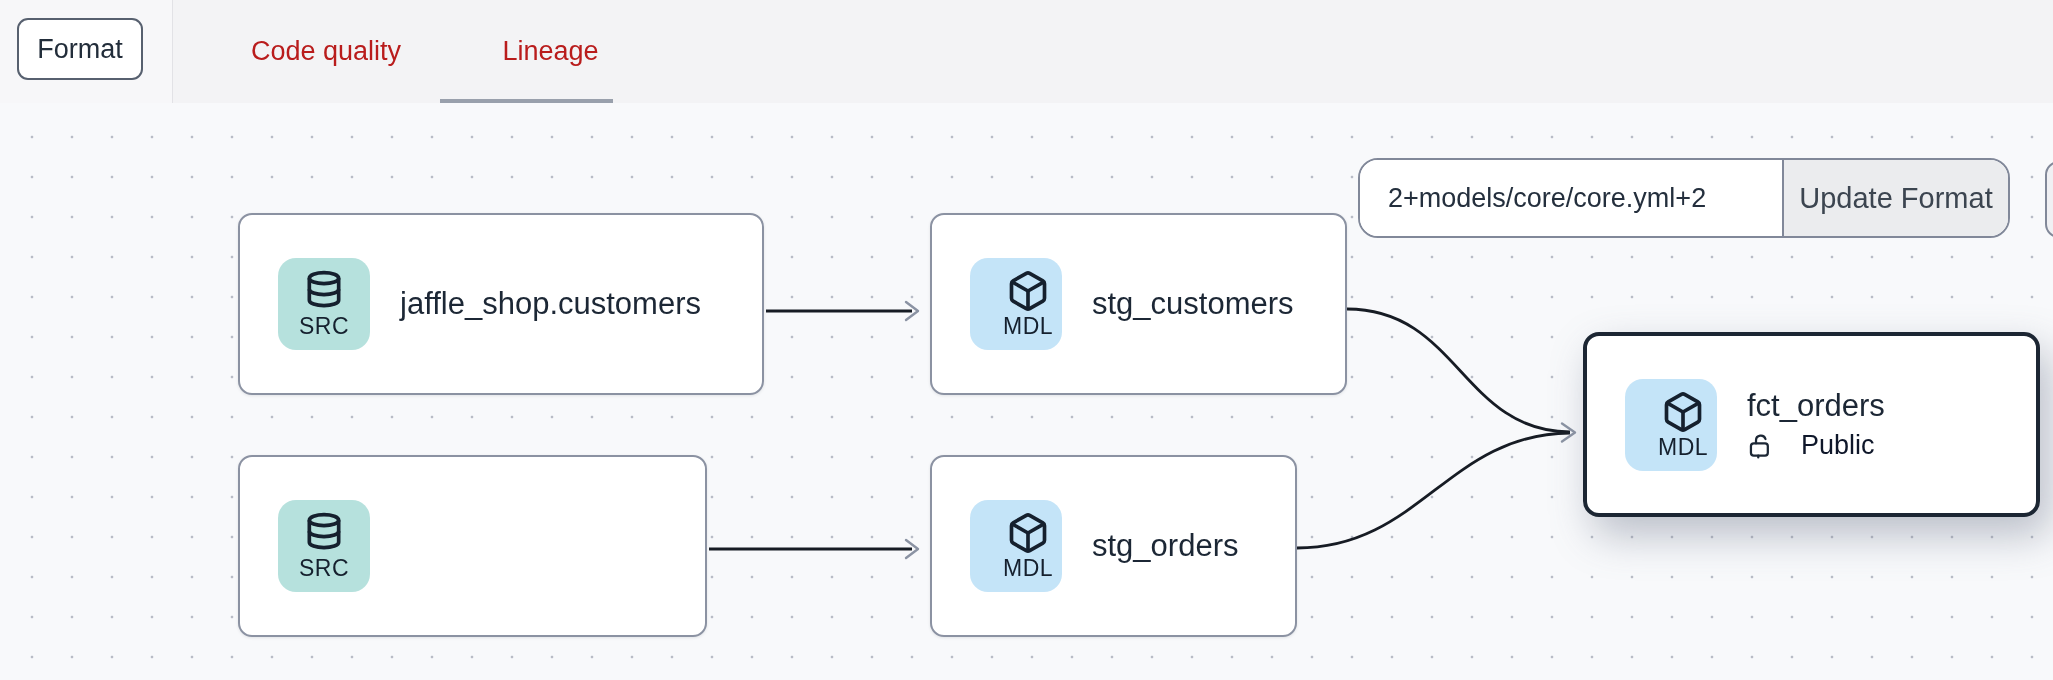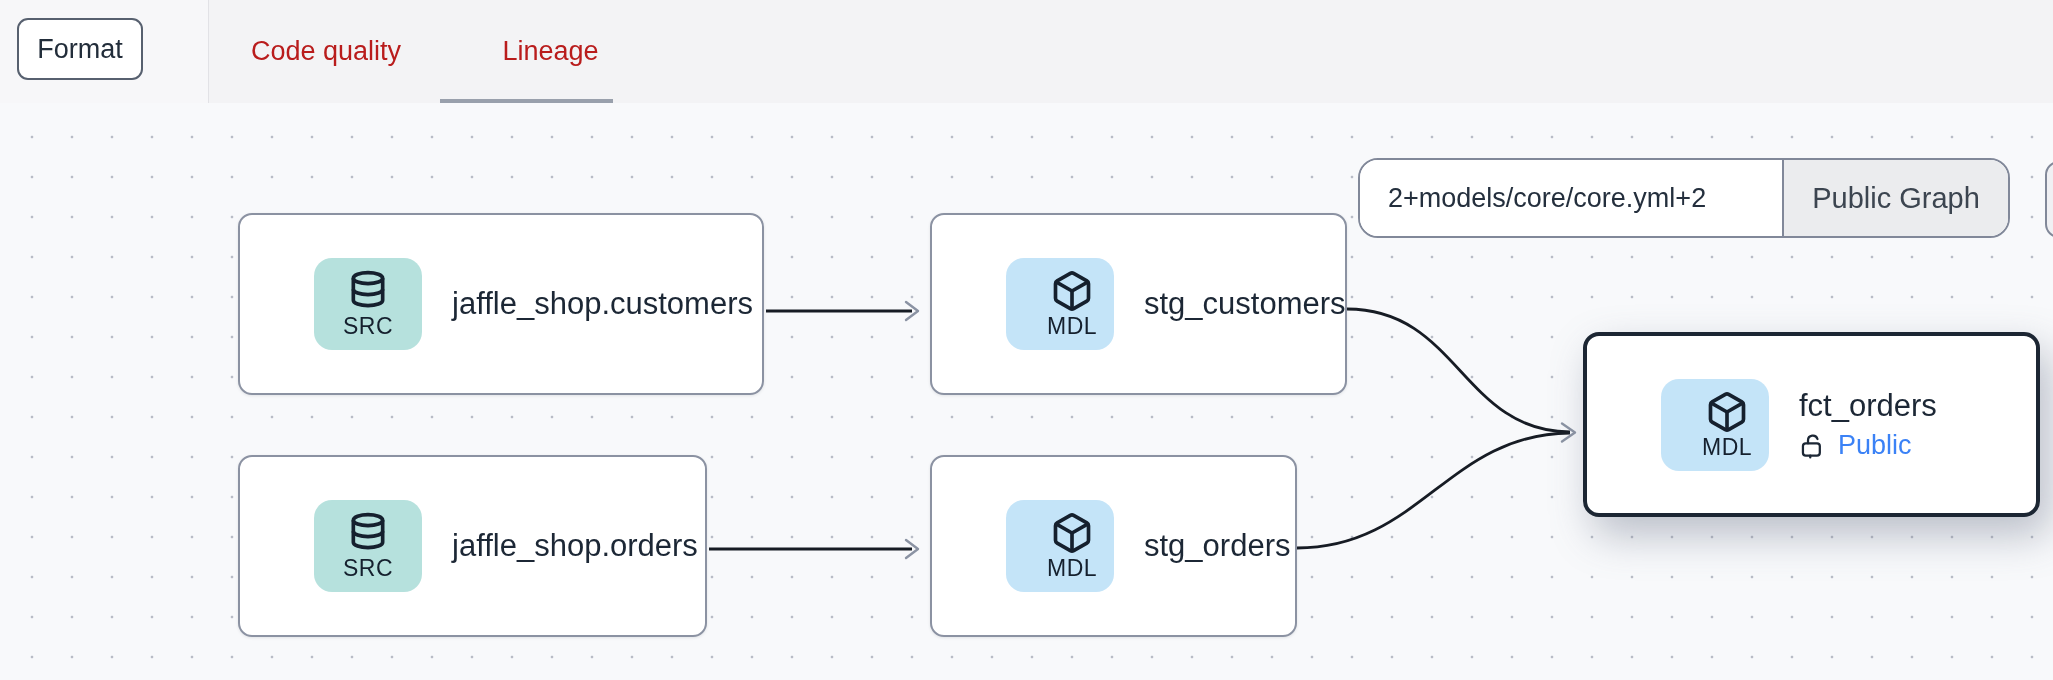--- a/index.html
+++ b/index.html
@@ -10,21 +10,21 @@
     position:relative;
     background:#f8f9fb;
   }
 
   
   .topbar {
     position:absolute; left:0; top:0; width:2053px; height:103px;
     background:#f3f3f5;
   }
   .topbar-left {
-    position:absolute; left:0; top:0; width:209px; height:103px;
+    position:absolute; left:0; top:0; width:173px; height:103px;
     background:#f7f7f9; border-right:1px solid #e2e2e6;
   }
   .format-btn {
     position:absolute; left:17px; top:18px; width:126px; height:62px;
     background:#ffffff; border:2px solid #57606f; border-radius:11px;
     font-family:inherit; font-size:27px; color:#222d3a; cursor:pointer;
     display:flex; align-items:center; justify-content:center;
   }
   .tab {
     position:absolute; top:0; height:103px;
@@ -53,33 +53,32 @@
     position:absolute; z-index:2;
     background:#ffffff; border:2px solid #8b92a2; border-radius:14px;
     box-shadow:0 1px 3px rgba(25,35,50,.10);
     display:flex; align-items:center; padding-left:38px; cursor:pointer;
   }
   .node.selected {
     border:4px solid #1c2633; border-radius:16px;
     box-shadow:10px 18px 42px rgba(110,120,140,.45);
   }
   .tile {
-    width:108px; height:92px; border-radius:18px; flex:0 0 auto;
+    width:92px; height:92px; border-radius:18px; flex:0 0 auto;
     display:flex; flex-direction:column; align-items:center; justify-content:center;
     color:#15202e;
-    margin-left:36px;
   }
   .tile svg { width:44px; height:44px; display:block; }
   .tile .tile-label { font-size:23px; font-weight:500; letter-spacing:.5px; line-height:26px; }
   .tile.src { background:#b6e1dd; }
   .tile.mdl { background:#c4e4f8;padding-left:24px; }
   .node-label { margin-left:30px; font-size:31px; color:#1c2735; white-space:nowrap; }
   .node-text { margin-left:30px; display:flex; flex-direction:column; gap:6px; }
   .node-text .node-label { margin-left:0; }
-  .access-row { display:flex; align-items:center; gap:12px; font-size:27px; color:#3b82f6; }
+  .access-row { display:flex; align-items:center; gap:27px; font-size:27px; color:#0f172a; }
   .access-row svg { width:27px; height:27px; display:block; color:#1c2735; }
 
   
   .selector-group {
     position:absolute; left:1358px; top:55px; height:80px; z-index:3;
     display:flex; border:2px solid #818899; border-radius:20px; overflow:hidden;
     background:#ffffff;
   }
   .selector-input {
     width:422px; height:100%; border:none; outline:none; background:#ffffff;
@@ -149,21 +148,20 @@
 
   <div class="node" style="left:238px; top:352px; width:469px; height:182px;">
     <div class="tile src">
       <svg viewBox="0 0 24 24" fill="none" stroke="currentColor" stroke-width="2">
         <ellipse cx="12" cy="5" rx="8" ry="3"></ellipse>
         <path d="M4 5v6c0 1.66 3.58 3 8 3s8-1.34 8-3V5"></path>
         <path d="M4 11v6c0 1.66 3.58 3 8 3s8-1.34 8-3v-6"></path>
       </svg>
       <span class="tile-label">SRC</span>
     </div>
-    <span class="node-label">jaffle_shop.orders</span>
   </div>
 
   <div class="node" style="left:930px; top:352px; width:367px; height:182px;">
     <div class="tile mdl">
       <svg viewBox="0 0 24 24" fill="none" stroke="currentColor" stroke-width="2" stroke-linejoin="round">
         <path d="M21 16V8a1.8 1.8 0 0 0-.9-1.56l-7.2-4.1a1.8 1.8 0 0 0-1.8 0l-7.2 4.1A1.8 1.8 0 0 0 3 8v8a1.8 1.8 0 0 0 .9 1.56l7.2 4.1a1.8 1.8 0 0 0 1.8 0l7.2-4.1A1.8 1.8 0 0 0 21 16z"></path>
         <polyline points="3.3 7 12 12 20.7 7"></polyline>
         <line x1="12" y1="22" x2="12" y2="12"></line>
       </svg>
       <span class="tile-label">MDL</span>
@@ -188,18 +186,18 @@
           <path d="M8 10 V7.5 a4.3 4.3 0 0 1 8.4 -1.3"></path>
           <path d="M10 21 v1.6"></path>
         </svg>
         <span>Public</span>
       </span>
     </div>
   </div>
 
   <div class="selector-group">
     <input class="selector-input" type="text" value="2+models/core/core.yml+2" style="">
-    <button class="update-btn">Public Graph</button>
+    <button class="update-btn">Update Format</button>
   </div>
 
   <div class="partial-control"></div>
 
 </main>
 
 </body></html>

